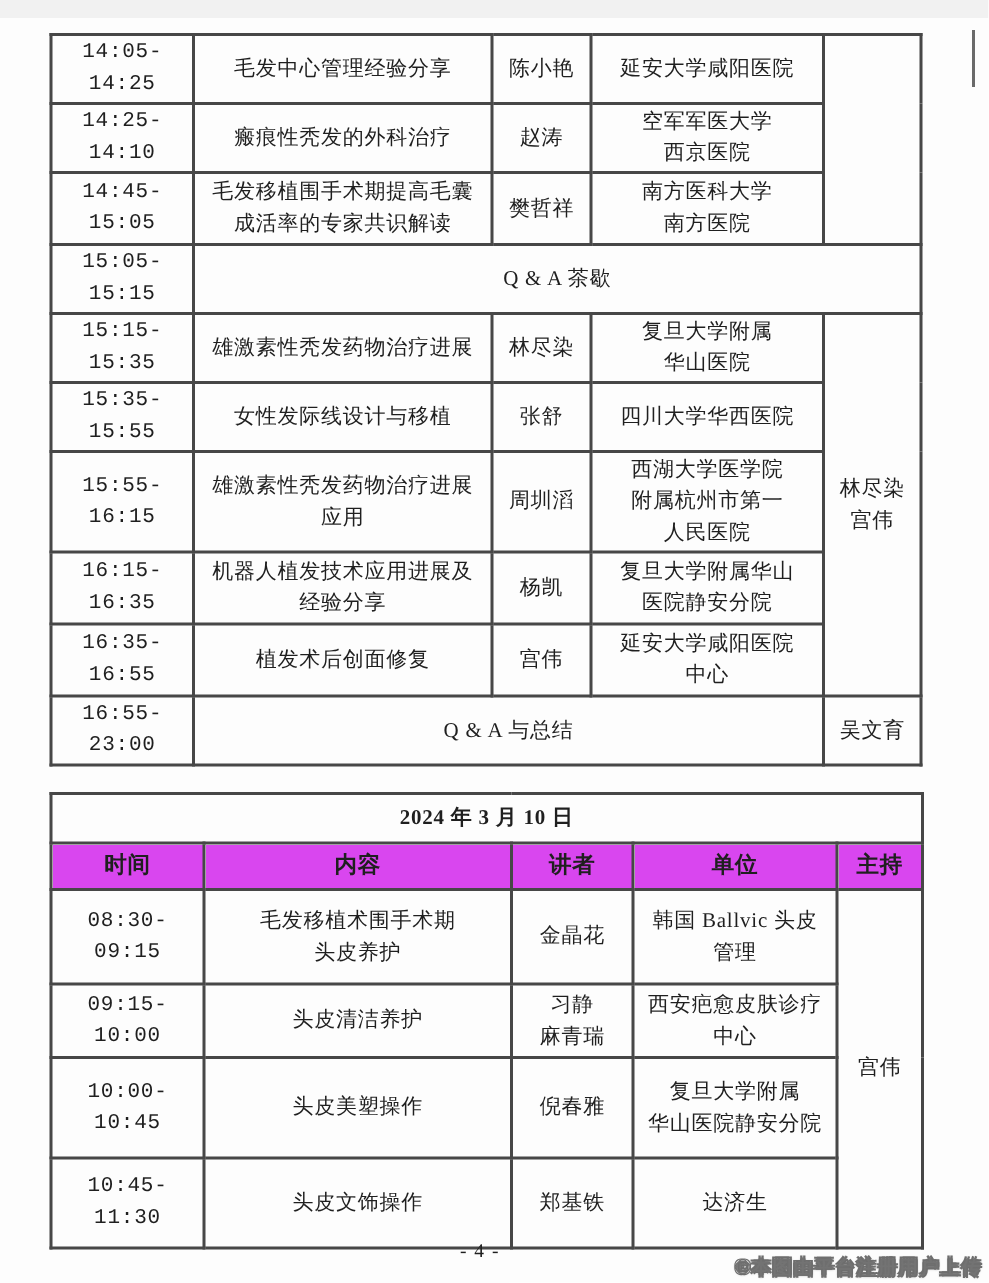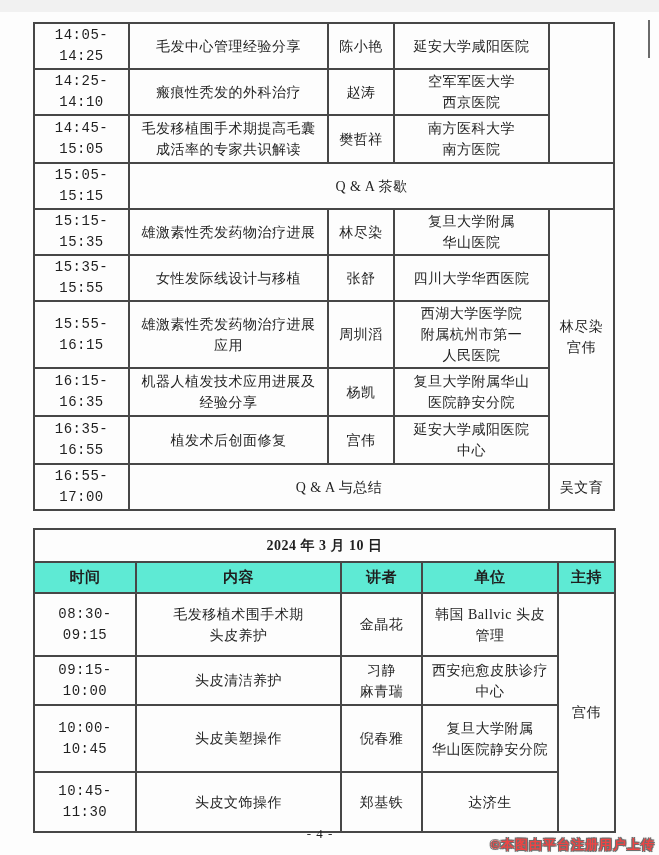--- a/index.html
+++ b/index.html
@@ -37,21 +37,21 @@
     overflow:hidden;
   }
   td.time{
     font-size:13.5px;
     letter-spacing:0px;
     font-family:Liberation Mono, monospace;
   }
   #table1{top:22px;left:33px;width:580px;}
   #table2{top:528px;left:33px;width:581px;}
   #table2 th{
-    background:#5eead4;
+    background:#d946ef;
     font-weight:bold;
     font-size:15px;
   }
   td.title-cell{
     font-weight:bold;
     font-size:15.5px;
     letter-spacing:1px;
     height:29px;
   }
   .footer-pagenum{
@@ -60,21 +60,21 @@
     text-align:center;
     font-size:13px;
     letter-spacing:1px;
   }
   .watermark{
     position:absolute;
     top:836px;right:4px;
     font-family:"Liberation Sans","DejaVu Sans",sans-serif;
     font-size:13px;
     font-weight:bold;
-    color:#ef4444;
+    color:#737373;
     letter-spacing:1px;
     text-shadow:
       -1px -1px 0 #6e6e6e, 1px -1px 0 #6e6e6e,
       -1px  1px 0 #6e6e6e, 1px  1px 0 #6e6e6e,
        0 0 2px #555555;
   }
   .scan-artifact-line{
     position:absolute;
     top:20px;left:648px;width:2px;height:38px;
     background:#6a6a6a;
@@ -155,21 +155,21 @@
 医院静安分院</td>
     </tr>
     <tr style="height:48px">
       <td class="time">16:35-16:55</td>
       <td>植发术后创面修复</td>
       <td>宫伟</td>
       <td>延安大学咸阳医院
 中心</td>
     </tr>
     <tr style="height:33px">
-      <td class="time">16:55-17:00</td>
+      <td class="time">16:55-23:00</td>
       <td colspan="3">Q &amp; A  与总结</td>
       <td>吴文育</td>
     </tr>
   </tbody>
     </table>
 
   <table class="sched" id="table2">
     <colgroup>
       <col style="width:102px">
         <col style="width:205px">

